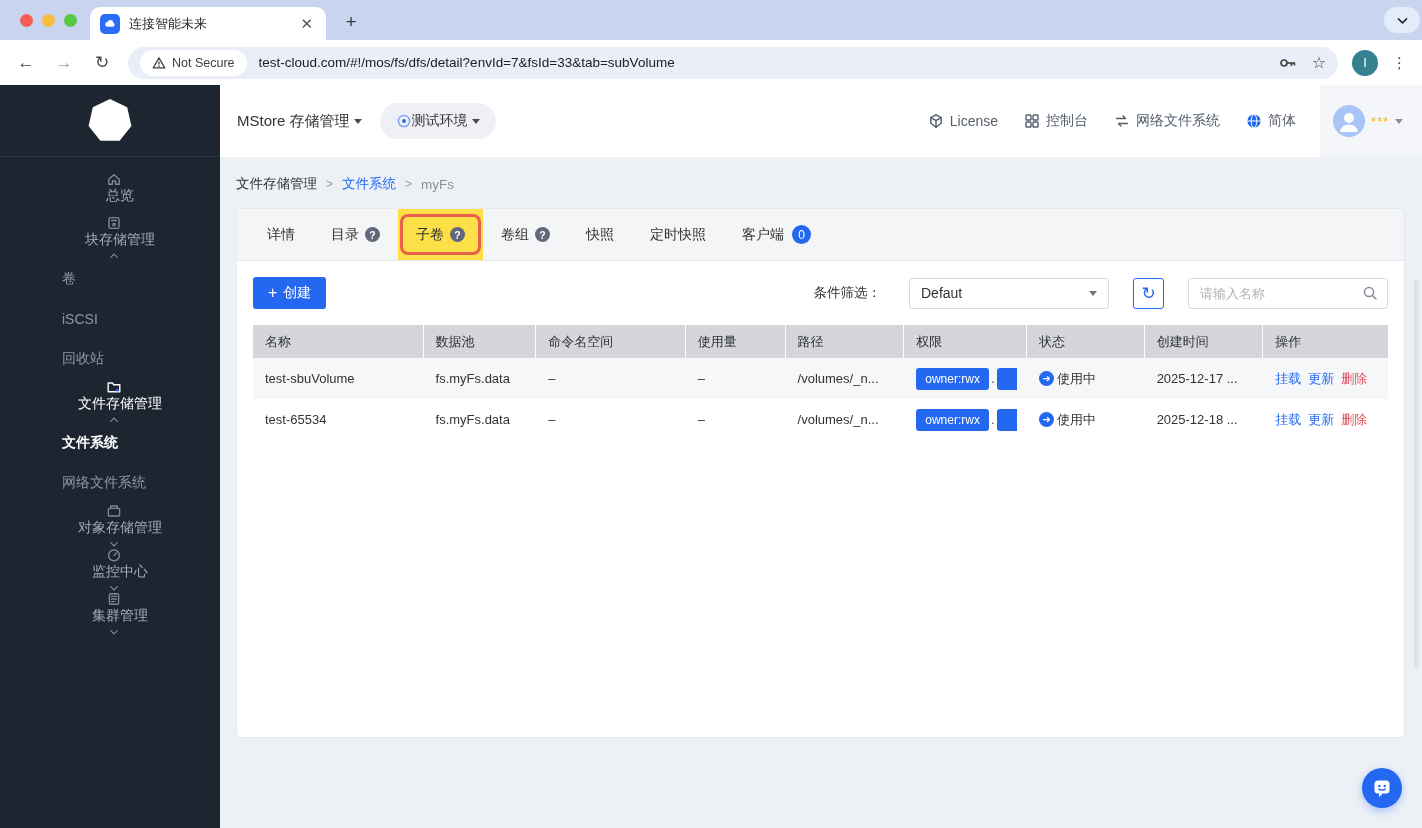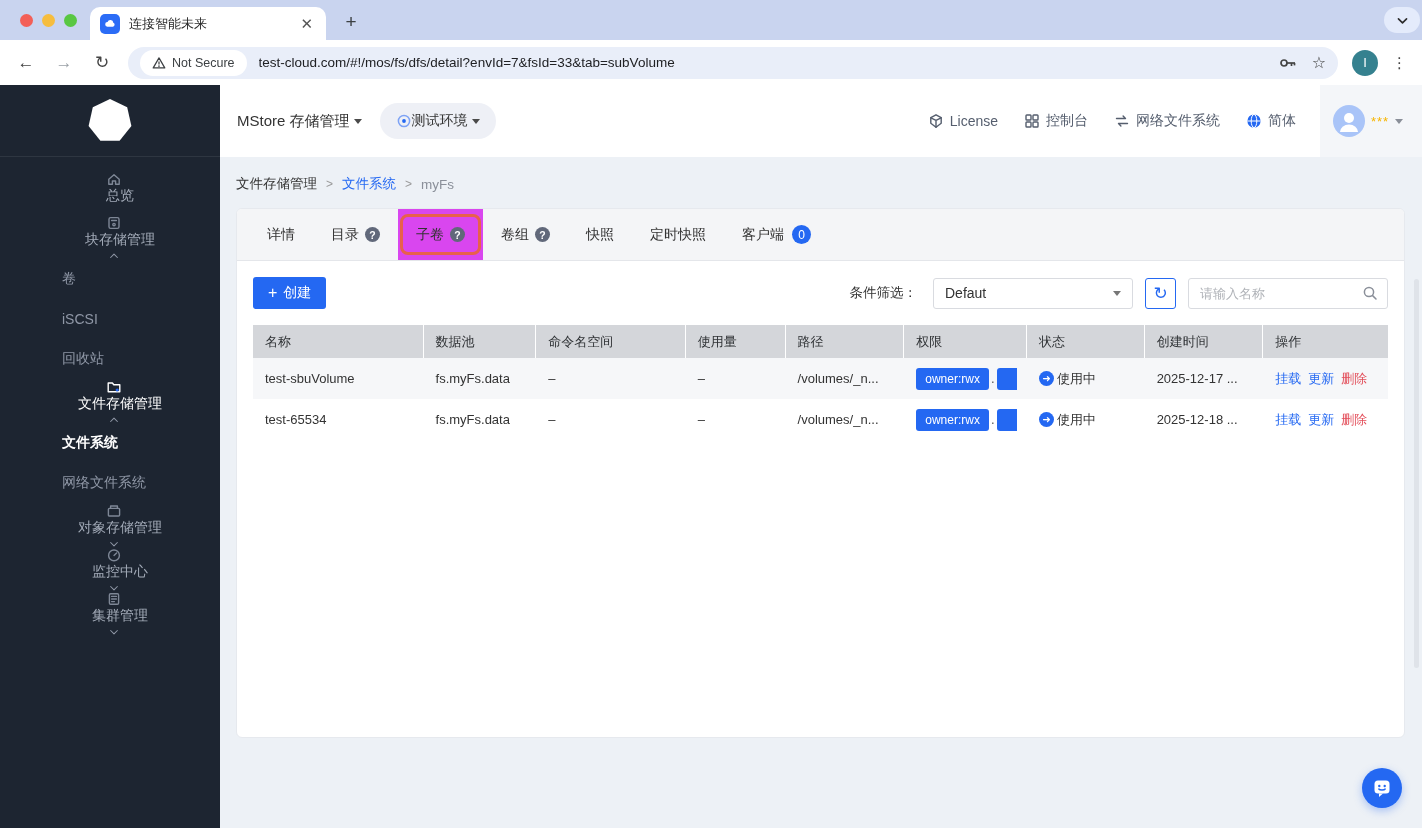--- a/index.html
+++ b/index.html
@@ -71,32 +71,32 @@
   .breadcrumb { margin-top:18px; display:flex; align-items:center; gap:9px; font-size:13.5px; color:#333; }
   .bc-sep { color:#999; font-size:12px; }
   .bc-link { color:#2468f2; }
   .bc-current { color:#8a8f99; }
 
   .card { margin-top:15px; background:#fff; border:1px solid #e6e9ee; border-radius:6px; height:530px;
           display:flex; flex-direction:column; overflow:hidden; }
   .tabbar { height:52px; background:#f4f5f7; border-bottom:1px solid #e4e6ea; display:flex;
             align-items:stretch; padding-left:12px; flex:0 0 auto; }
   .tab { display:flex; align-items:center; gap:6px; padding:0 18px; font-size:14px; color:#333; position:relative; }
-  .tab.selected { background:#d946ef; }
+  .tab.selected { background:#fde047; }
   .tab.highlight::after { content:""; position:absolute; inset:5px 2px; border:3px solid #e8604c; border-radius:8px; }
   .help-dot { width:15px; height:15px; border-radius:50%; background:#61687a; color:#fff; font-size:10.5px;
               display:inline-flex; align-items:center; justify-content:center; font-weight:bold; }
   .count-badge { min-width:19px; height:19px; border-radius:10px; background:#2468f2; color:#fff; font-size:12px;
                  display:inline-flex; align-items:center; justify-content:center; padding:0 5px; margin-left:2px; }
 
   .toolbar { display:flex; align-items:center; justify-content:space-between; padding:16px 16px 16px 16px; flex:0 0 auto; }
   .btn-create { height:32px; background:#2468f2; color:#fff; border:none; border-radius:3px; font-size:14px;
                 padding:0 15px; display:flex; align-items:center; gap:6px;
                 font-family:"Liberation Sans","DejaVu Sans",sans-serif; }
-  .filters { display:flex; align-items:center; gap:12px; }
+  .filters { display:flex; align-items:center; gap:24px; }
   .flt-label { font-size:13.5px; color:#333; margin-right:4px; }
   .select { width:200px; height:31px; border:1px solid #d9dbe0; border-radius:3px; background:#fff;
             display:flex; align-items:center; padding:0 11px; font-size:14px; color:#333; }
   .select .caret-down { margin-left:auto; border-top-color:#777; }
   .btn-refresh { width:31px; height:31px; border:1px solid #2468f2; border-radius:3px; background:#fff;
                  color:#2468f2; font-size:17px; display:flex; align-items:center; justify-content:center; }
   .search { width:200px; height:31px; border:1px solid #d9dbe0; border-radius:3px; background:#fff;
             display:flex; align-items:center; padding:0 9px 0 11px; }
   .search input { border:none; outline:none; flex:1; font-size:13px; color:#333; min-width:0;
                   font-family:"Liberation Sans","DejaVu Sans",sans-serif; }

